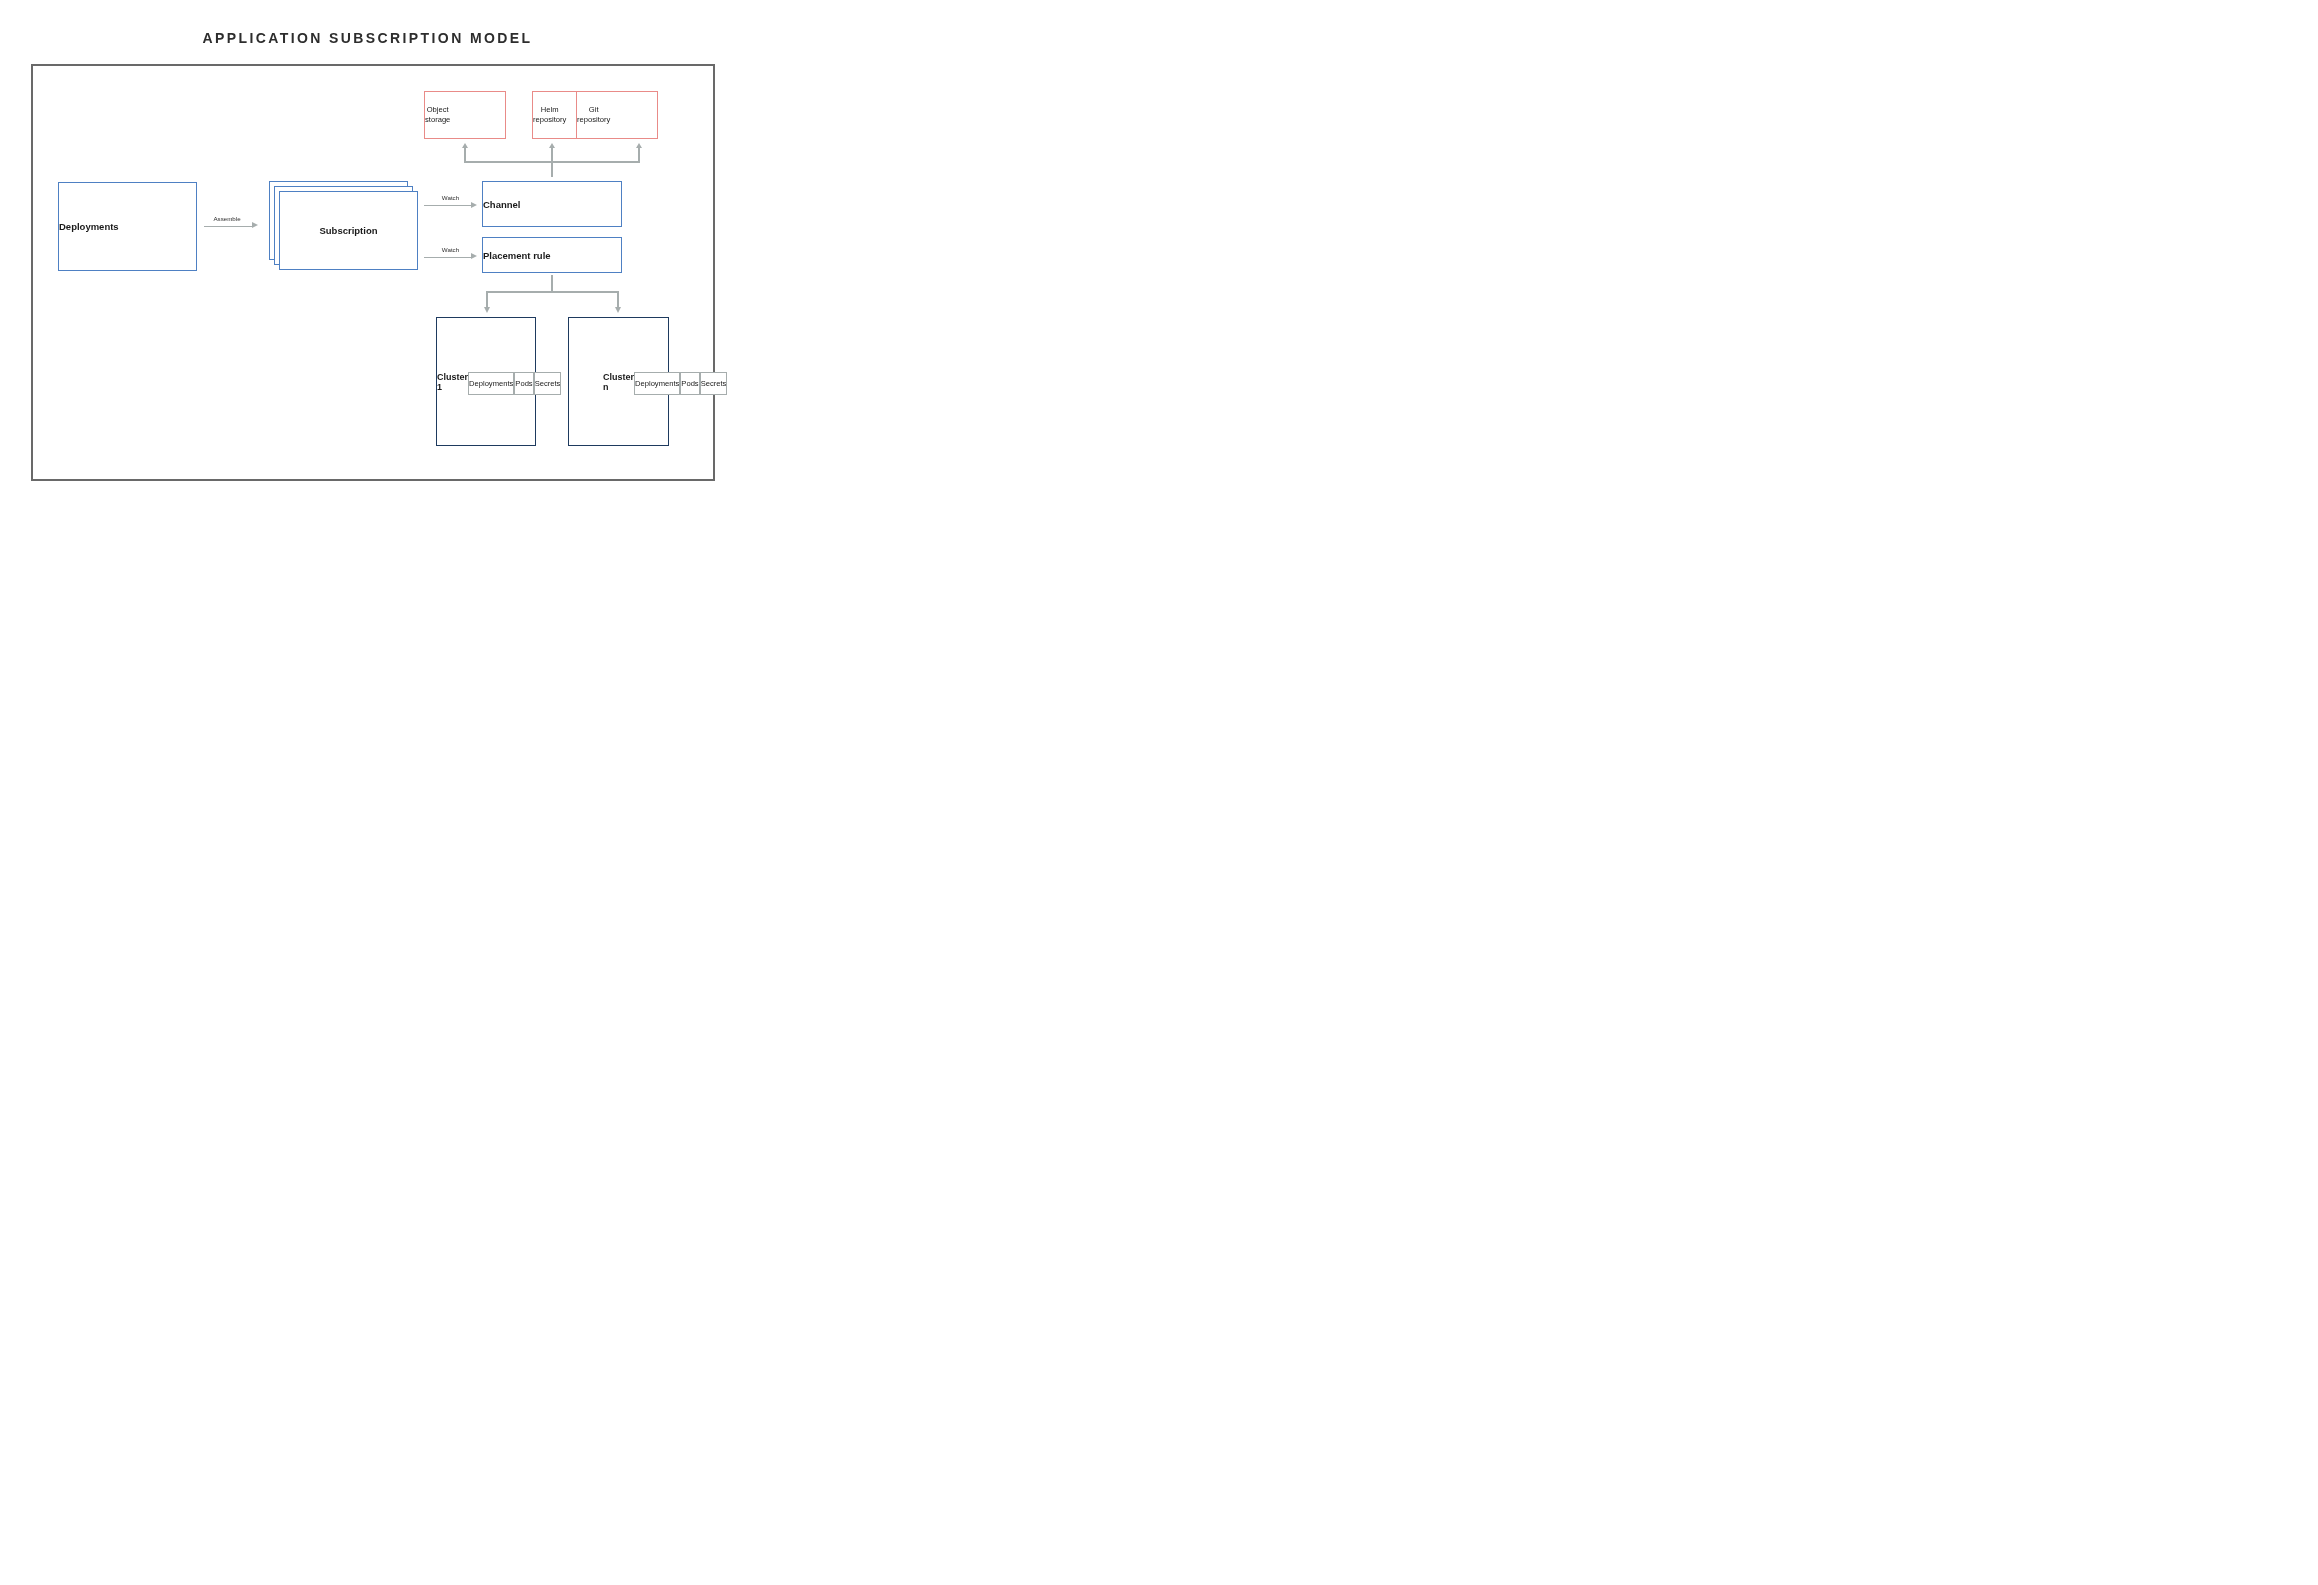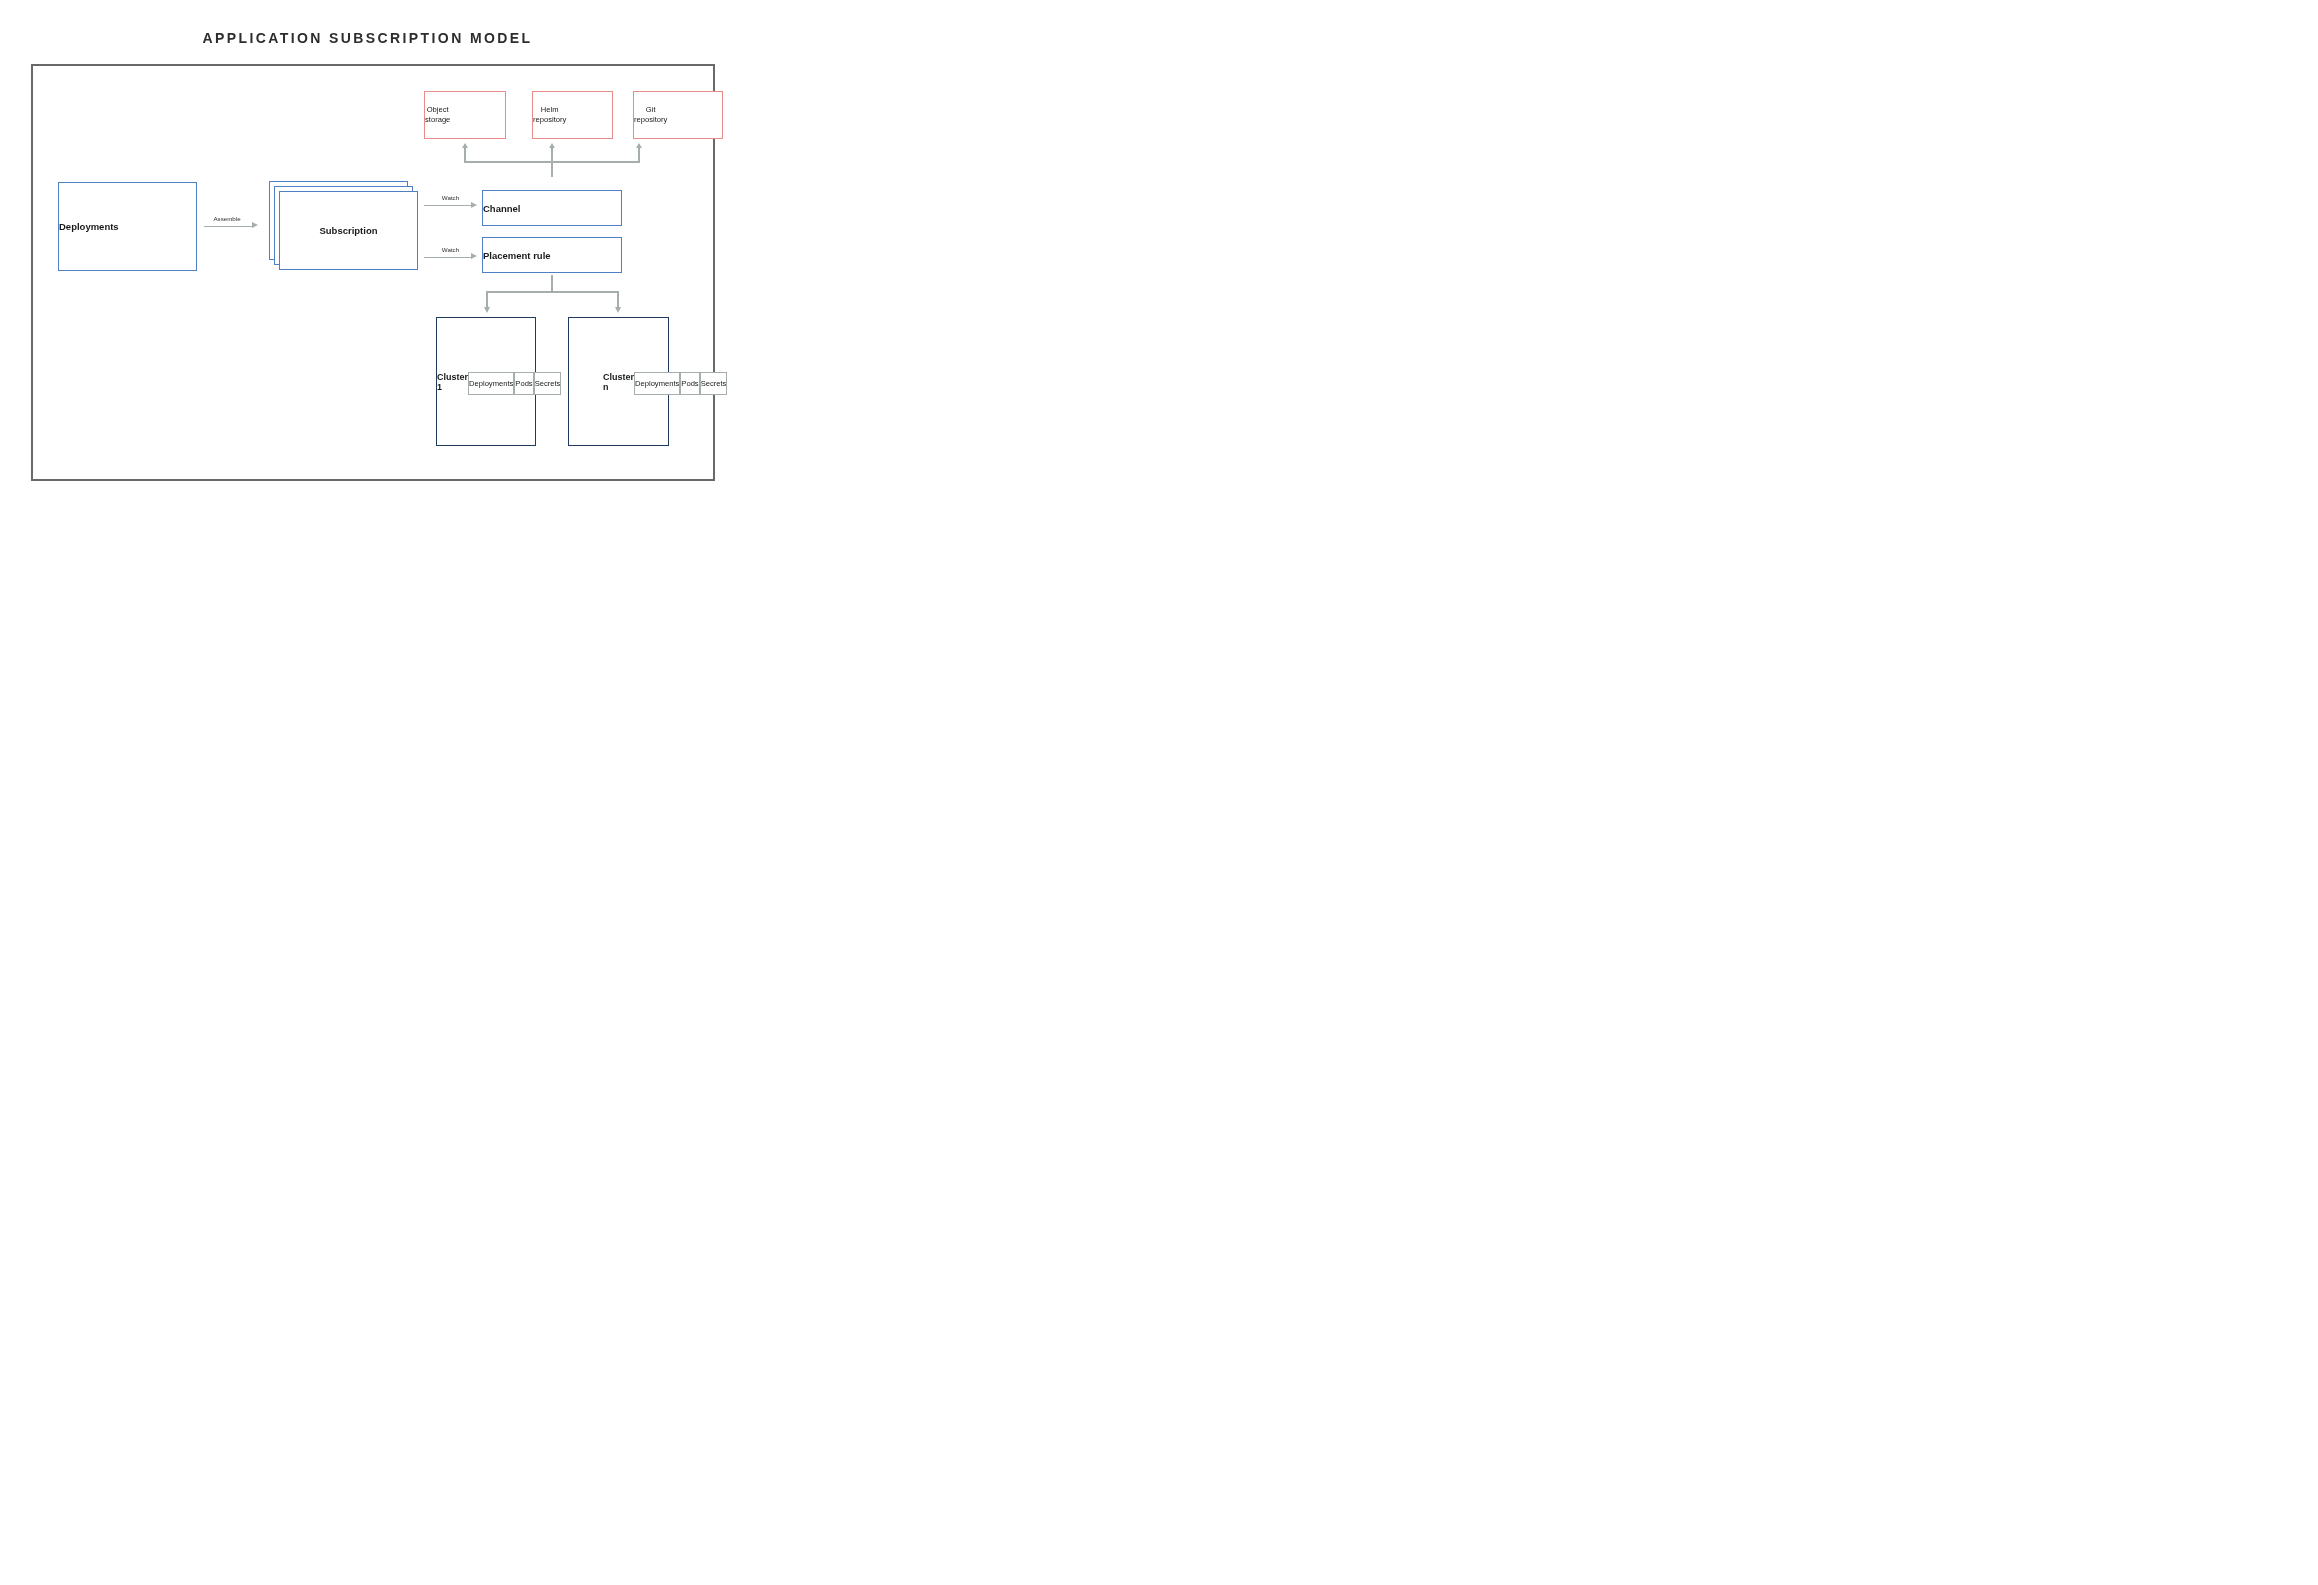--- a/index.html
+++ b/index.html
@@ -35,28 +35,28 @@
 
   
   .sub-card{position:absolute;width:139px;height:79px;background:#fff;
     border:1.9px solid var(--node-border-blue);box-sizing:border-box;
     display:flex;align-items:center;justify-content:center;}
   .sub-back{left:269px;top:181px;}
   .sub-mid{left:274px;top:186px;}
   .sub-front{left:279px;top:191px;}
 
   
-  .channel{left:482px;top:190px;width:140px;height:36px;}
+  .channel{left:482px;top:181px;width:140px;height:46px;}
   .placement{left:482px;top:237px;width:140px;height:36px;}
 
   
   .repo{top:91px;height:48px;}
   .repo-object{left:424px;width:82px;}
   .repo-helm{left:532px;width:81px;}
-  .repo-git{left:633px;width:90px;}
+  .repo-git{left:576px;width:82px;}
 
   
   .cluster{position:absolute;top:317px;height:129px;background:#fff;box-sizing:border-box;
     display:flex;flex-direction:row;align-items:center;padding-top:10.5px;}
   .cluster1{left:436px;width:100px;}
   .clustern{left:568px;width:101px;padding-left:34px;}
   .cluster-title{font-size:9px;font-weight:bold;margin-bottom:8.6px;color:var(--text-color);}
   .resource{width:81px;height:23px;border:1.4px solid var(--connector-gray);box-sizing:border-box;
     display:flex;align-items:center;justify-content:center;font-size:7.6px;background:#fff;
     margin-bottom:6.7px;color:var(--text-color);}

